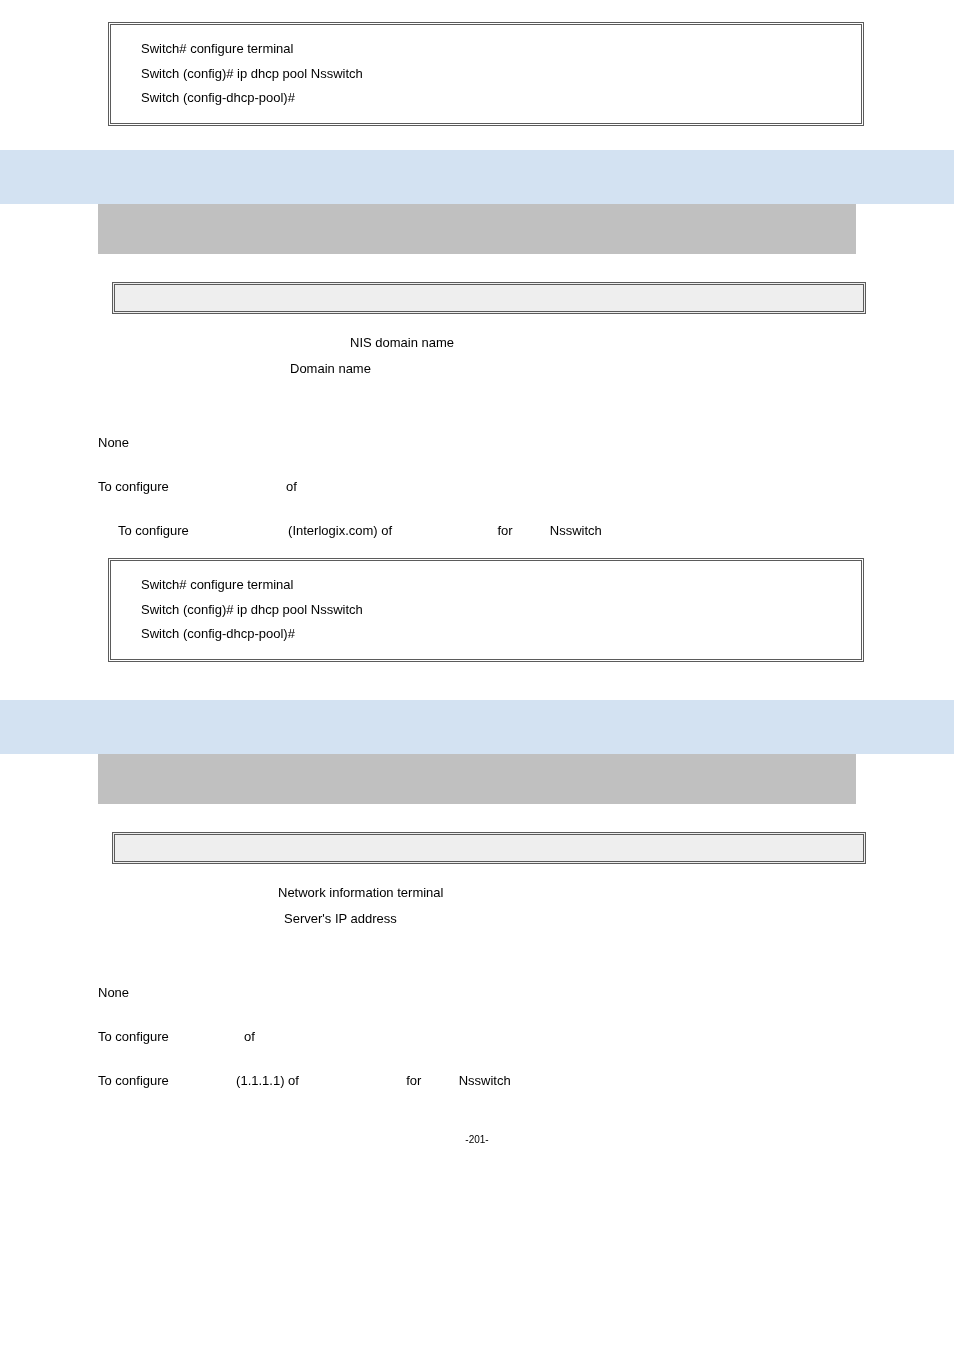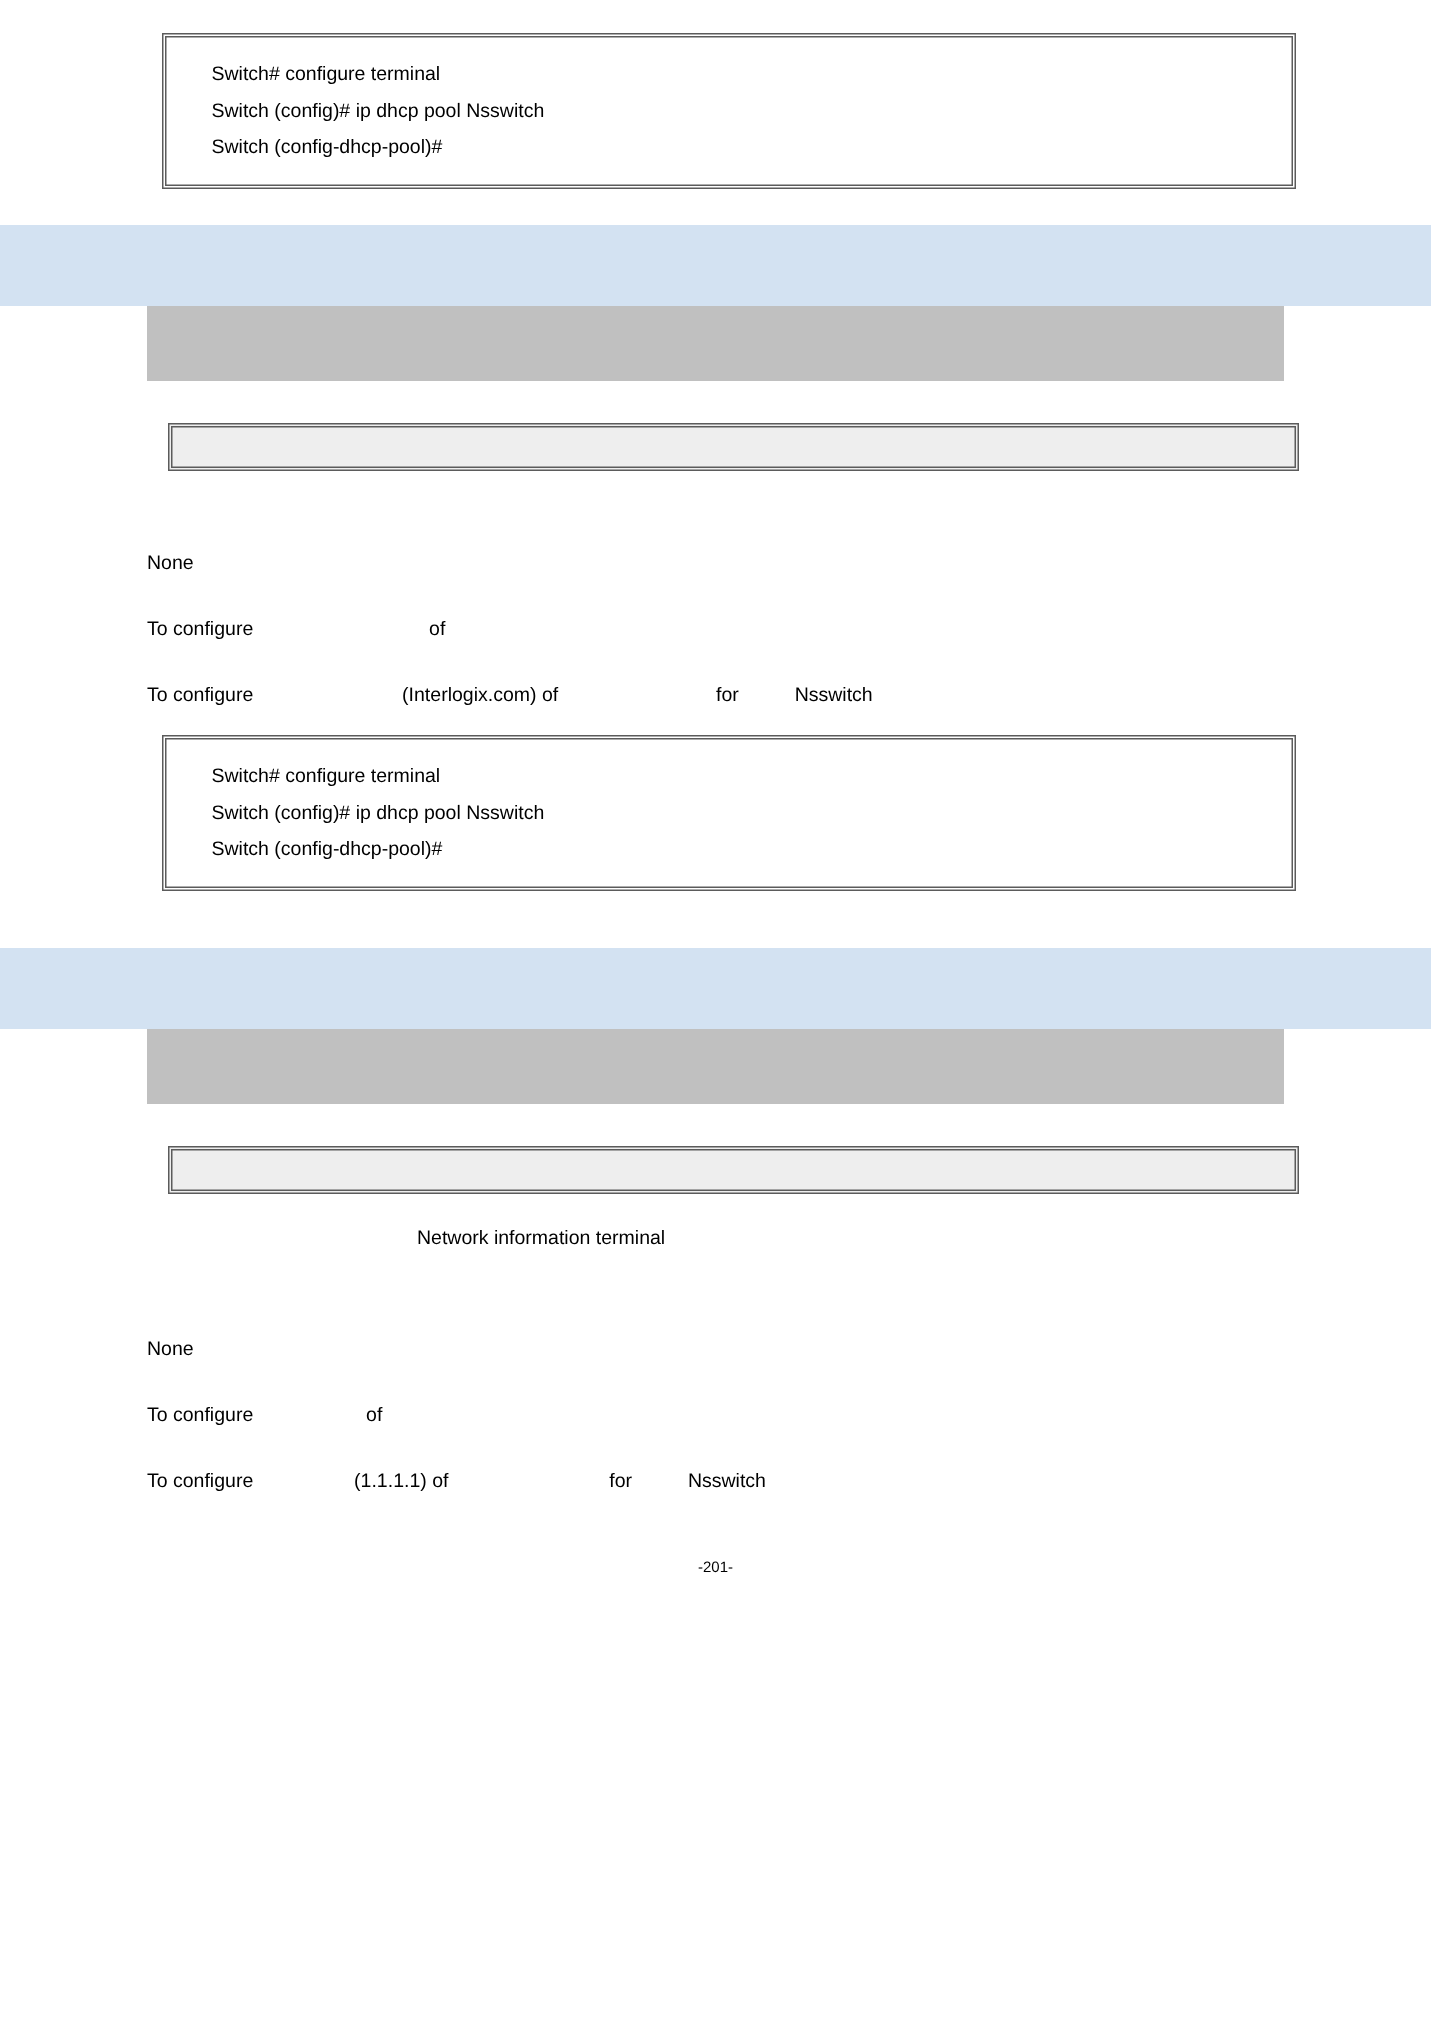--- a/index.html
+++ b/index.html
@@ -89,33 +89,37 @@
     <div class="line">Switch# configure terminal</div>
     <div class="line">Switch (config)# ip dhcp pool Nsswitch</div>
     <div class="line">Switch (config-dhcp-pool)#</div>
   </div>
 
   <div class="blue-band"></div>
   <div class="gray-band"></div>
 
   <div class="cmd-box"></div>
 
+  <div class="desc-block">
+    <div class="indent-nis">NIS domain name</div>
+    <div class="indent-domain">Domain name</div>
+  </div>
 
   <div class="heading-spot">&nbsp;</div>
   <div class="padded" style="margin-top:10px;">None</div>
 
   <div class="heading-spot">&nbsp;</div>
   <div class="padded" style="margin-top:-14px;">
     <span>To configure</span>
     <span style="display:inline-block;width:110px;"></span>
     <span>of</span>
   </div>
 
   <div class="heading-spot">&nbsp;</div>
-  <div class="padded" style="margin-top:-14px;">
+  <div class="padded" style="margin-top:-14px;margin-left:20px;">
     <span>To configure</span>
     <span style="display:inline-block;width:92px;"></span>
     <span>(Interlogix.com) of</span>
     <span style="display:inline-block;width:98px;"></span>
     <span>for</span>
     <span style="display:inline-block;width:30px;"></span>
     <span>Nsswitch</span>
   </div>
 
   <div class="code-box" style="margin-top:20px;">
@@ -124,20 +128,21 @@
     <div class="line">Switch (config-dhcp-pool)#</div>
   </div>
 
   <div class="blue-band" style="margin-top:38px;"></div>
   <div class="gray-band"></div>
 
   <div class="cmd-box"></div>
 
   <div class="desc-block">
     <div class="indent-server">Network information terminal</div>
+    <div class="indent-address">Server's IP address</div>
   </div>
 
   <div class="heading-spot">&nbsp;</div>
   <div class="padded" style="margin-top:10px;">None</div>
 
   <div class="heading-spot">&nbsp;</div>
   <div class="padded" style="margin-top:-14px;">
     <span>To configure</span>
     <span style="display:inline-block;width:68px;"></span>
     <span>of</span>

